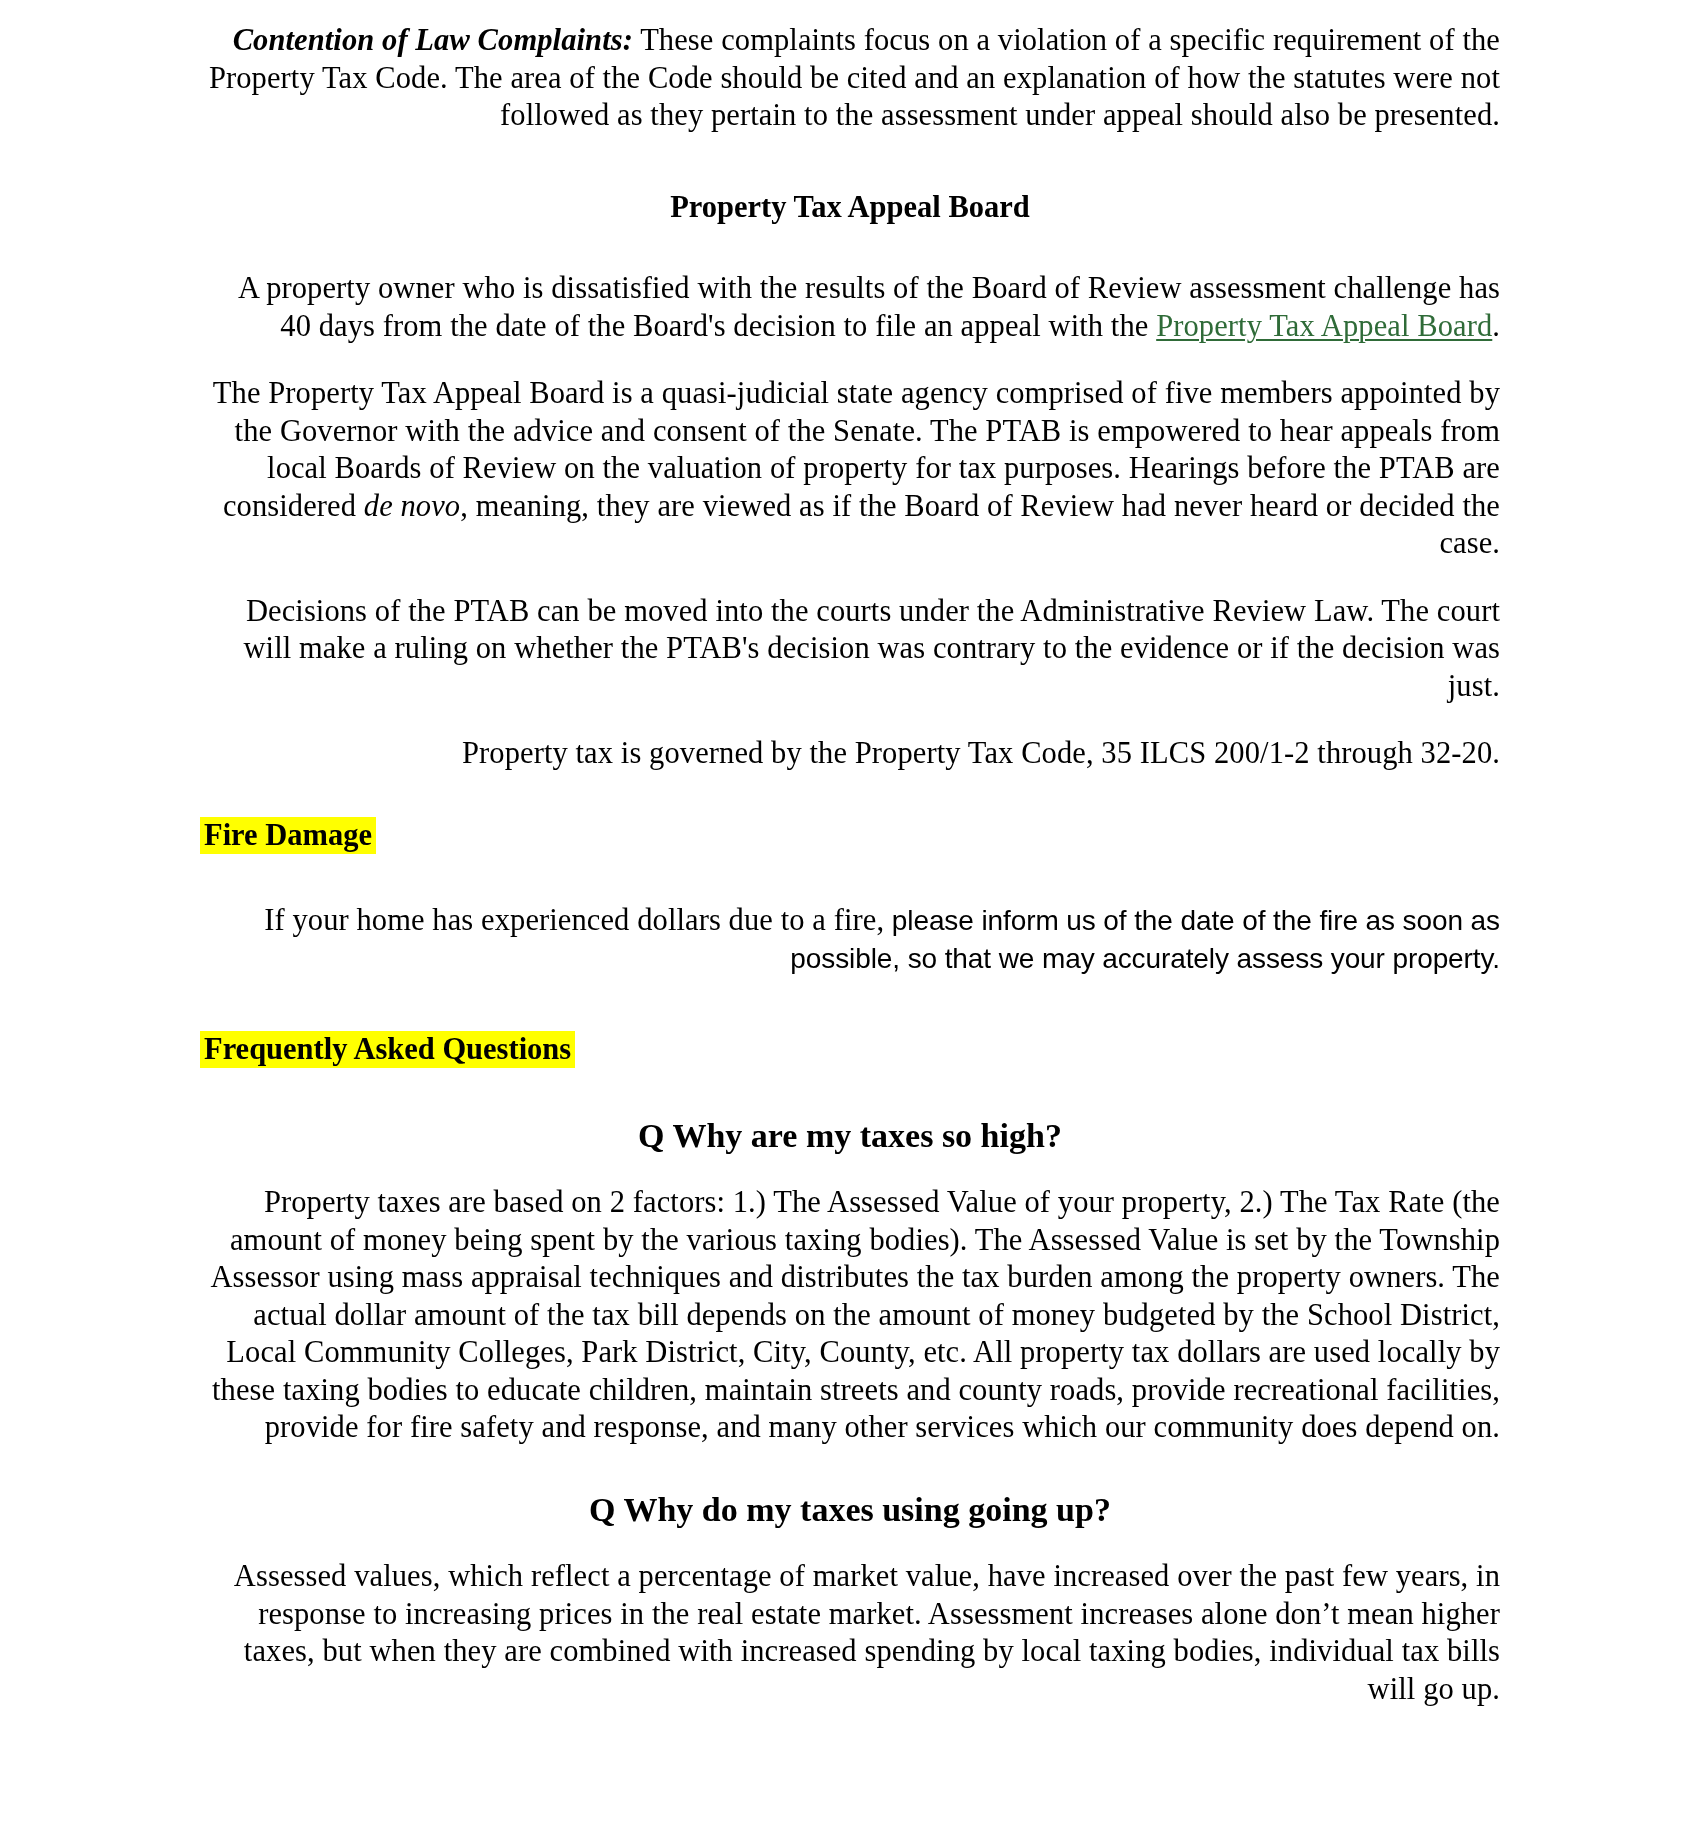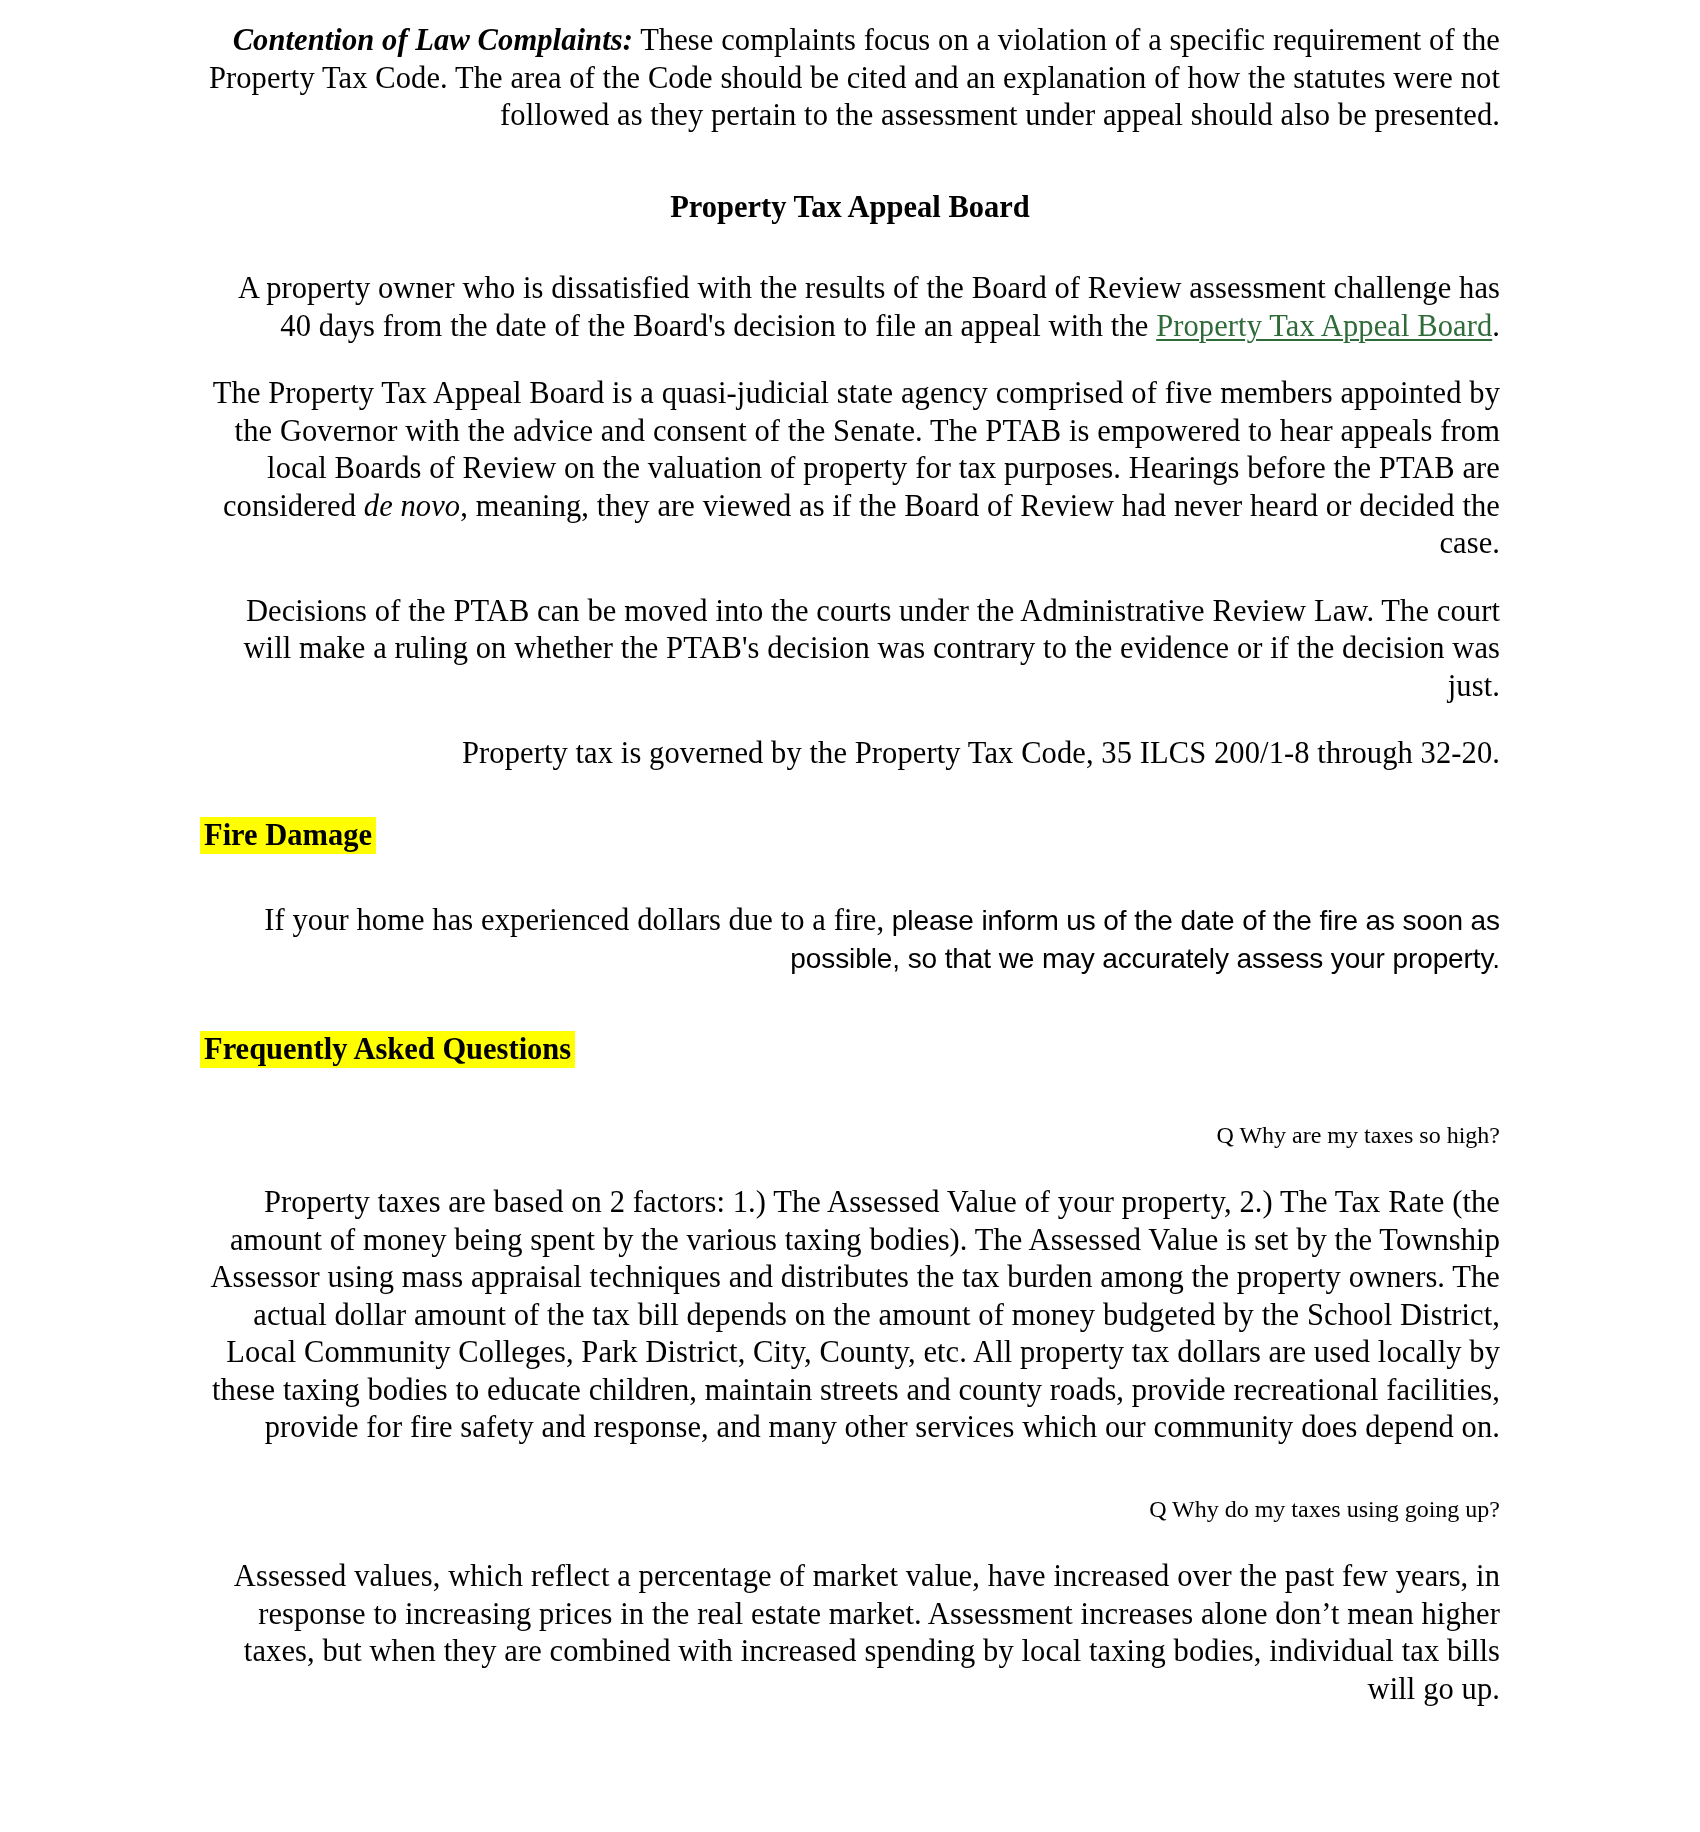--- a/index.html
+++ b/index.html
@@ -56,25 +56,25 @@
   }
   .highlight-heading > span {
     font-size: 30.5px;
     font-weight: bold;
     background-color: #ffff00;
     padding: 1px 4px 2px 4px;
     line-height: 37.5px;
   }
   
   .q-heading {
-    font-size: 24px;
+    font-size: 34px;
     line-height: 37.5px;
-    font-weight: normal;
+    font-weight: bold;
     margin: 0 0 30px 0;
-    text-align: right;
+    text-align: center;
   }
   
   a.doc-link,
   .doc-link {
     color: #2f6b38;
     text-decoration: underline;
     text-decoration-thickness: 2px;
     text-underline-offset: 3px;
     cursor: pointer;
   }
@@ -100,21 +100,21 @@
   <h2 class="section-heading">Property Tax Appeal Board</h2>
 
   <div class="gap-sm"></div>
 
   <p class="para"><span>A property owner who is dissatisfied with the results of the Board of Review assessment challenge has 40 days from the date of the Board's decision to file an appeal with the </span><span class="doc-link">Property Tax Appeal Board</span><span>.</span></p>
 
   <p class="para"><span>The Property Tax Appeal Board is a quasi-judicial state agency comprised of five members appointed by the Governor with the advice and consent of the Senate. The PTAB is empowered to hear appeals from local Boards of Review on the valuation of property for tax purposes. Hearings before the PTAB are considered </span><span class="italic">de novo</span><span>, meaning, they are viewed as if the Board of Review had never heard or decided the case.</span></p>
 
   <p class="para">Decisions of the PTAB can be moved into the courts under the Administrative Review Law. The court will make a ruling on whether the PTAB's decision was contrary to the evidence or if the decision was just.</p>
 
-  <p class="para">Property tax is governed by the Property Tax Code, 35 ILCS 200/1-8 through 32-20.</p>
+  <p class="para">Property tax is governed by the Property Tax Code, 35 ILCS 200/1-2 through 32-20.</p>
 
   <div class="gap-sm"></div>
 
   <div class="highlight-heading"><span>Fire Damage</span></div>
 
   <div class="gap-sm"></div>
 
   <p class="para"><span>If your home has experienced dollars due to a fire,</span><span class="sans"> please inform us of the date of the fire as soon as possible, so that we may accurately assess your property.</span></p>
 
   <div class="gap-md"></div>

